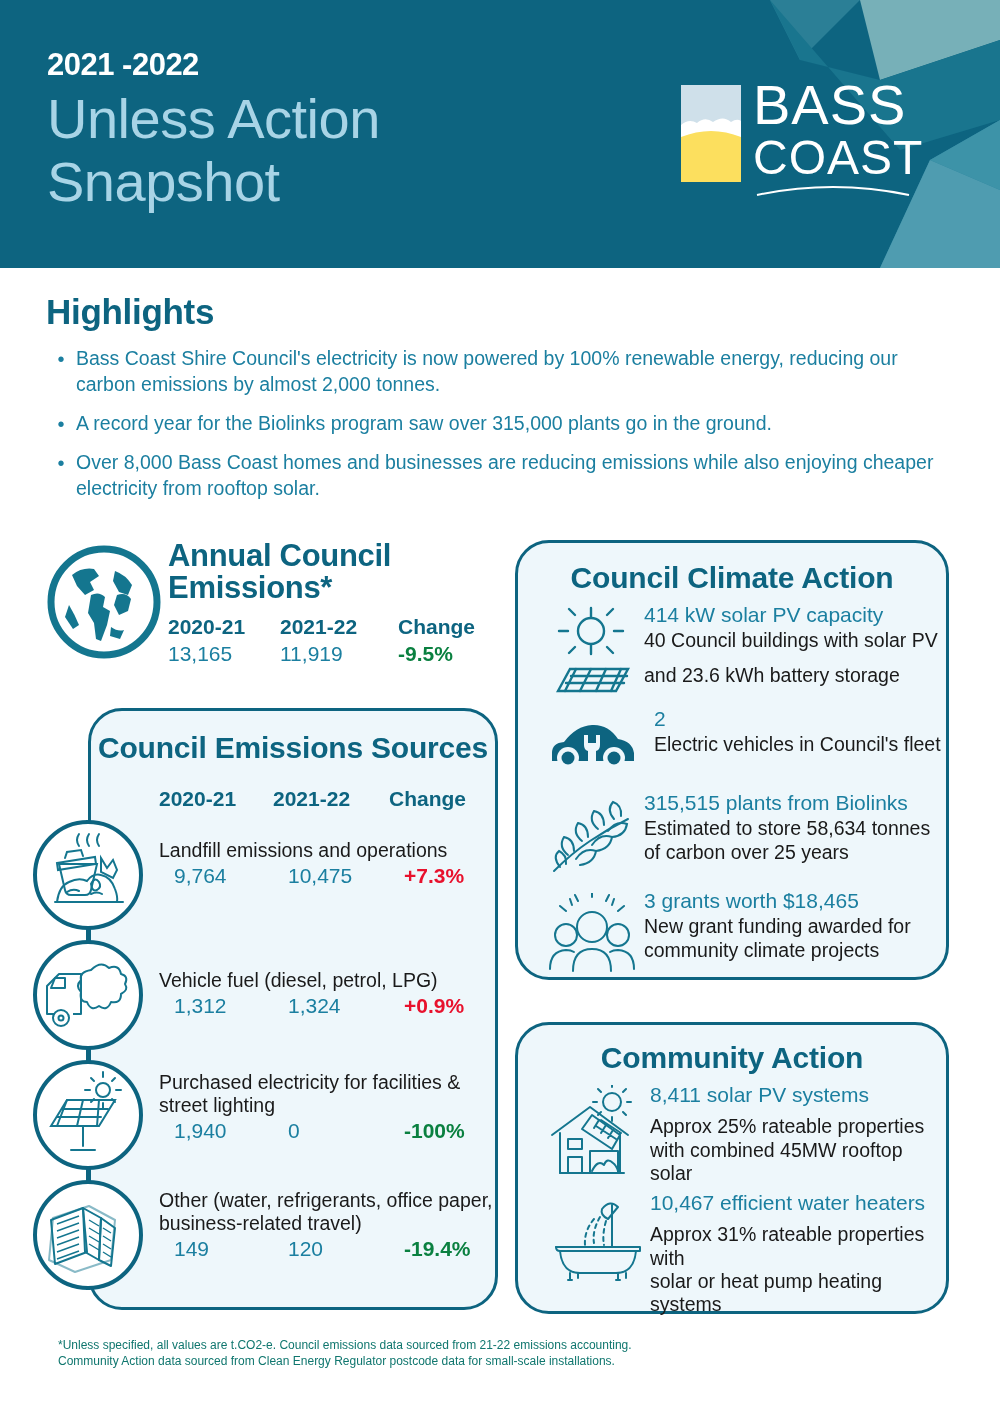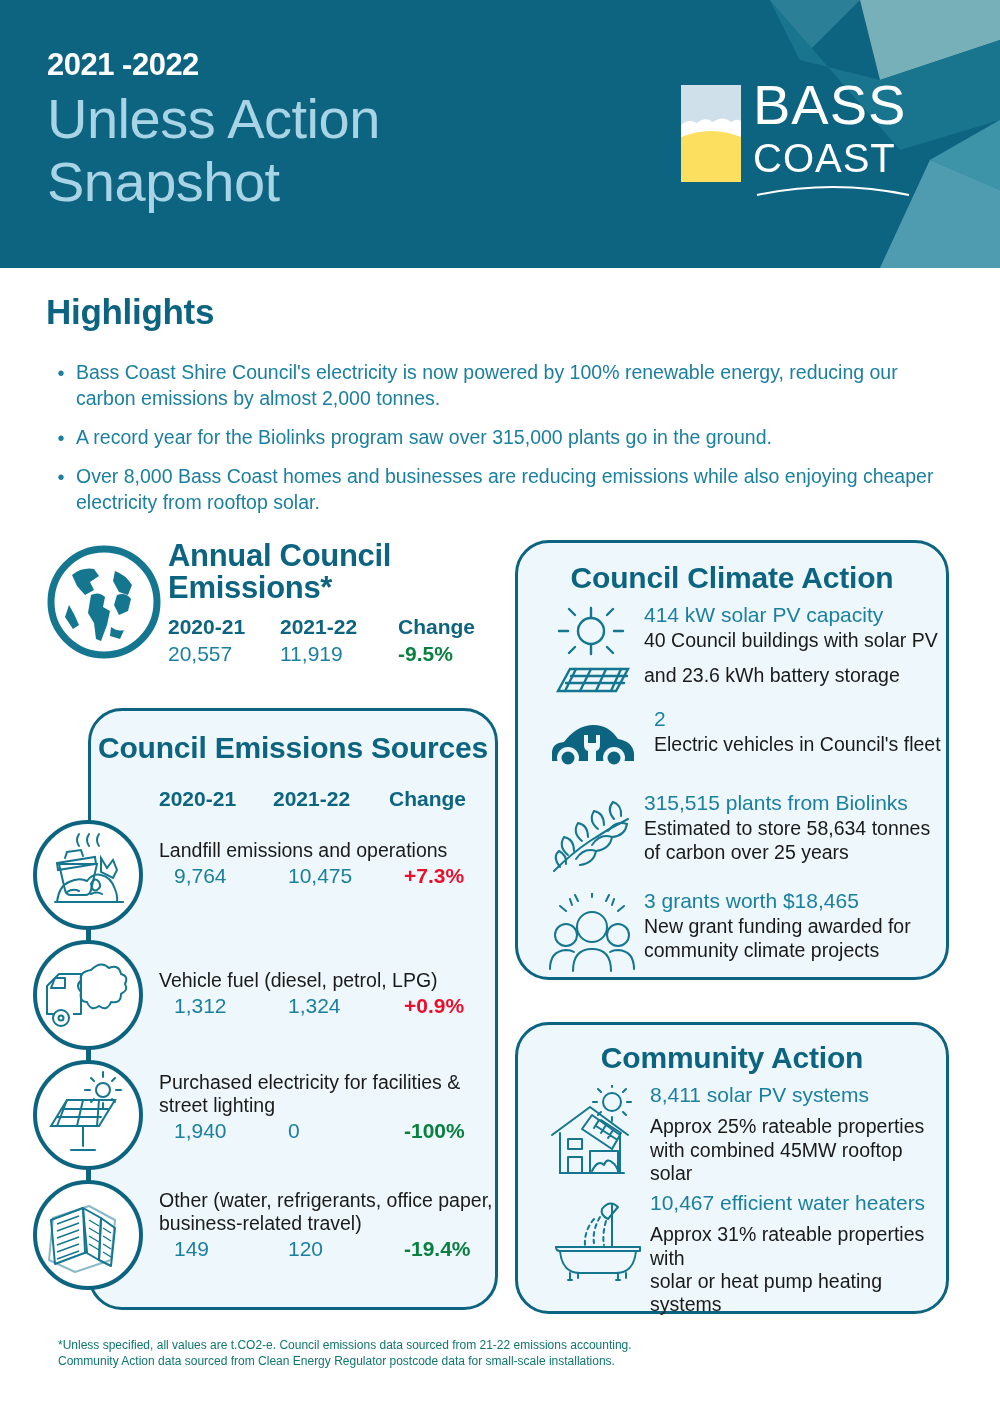--- a/index.html
+++ b/index.html
@@ -42,27 +42,27 @@
   .logo-swatch { position: absolute; left: 0; top: 0; width: 60px; height: 97px; }
   .logo-sky { position: absolute; left: 0; top: 0; width: 60px; height: 46px; background: #cfe0ea; }
   .logo-sand { position: absolute; left: 0; top: 46px; width: 60px; height: 51px; background: #fcdf5e; }
   .logo-text { position: absolute; left: 72px; top: -6px; }
   .logo-bass, .logo-coast {
     font-family: "Liberation Sans", sans-serif;
     color: #ffffff; font-weight: 300;
     letter-spacing: 1px;
   }
   .logo-bass { font-size: 56px; line-height: 52px; }
-  .logo-coast { font-size: 40px; line-height: 50px; margin-top: 2px; }
+  .logo-coast { font-size: 48px; line-height: 50px; margin-top: 2px; }
 
   
   .highlights { position: absolute; left: 46px; top: 292px; width: 900px; }
   .highlights h2 {
     font-size: 35px; font-weight: bold; color: #0d6480; letter-spacing: -0.3px;
-    margin-bottom: 28px;
+    margin-bottom: 14px;
   }
   .hl-list { list-style: none; }
   .hl-item {
     display: flex; align-items: flex-start;
     color: #1b7fa0; font-size: 19.5px; line-height: 1.33;
     margin-bottom: 13px;
   }
   .hl-bullet { flex: 0 0 30px; font-size: 20px; line-height: 1.33; text-align: center; }
   .hl-text { flex: 1; }
 
@@ -220,21 +220,21 @@
     </g>
   </svg>
   <div class="annual-title">Annual Council Emissions*</div>
   <div class="annual-table">
     <div class="annual-row annual-head">
       <div class="ac-1">2020-21</div>
       <div class="ac-2">2021-22</div>
       <div class="ac-3">Change</div>
     </div>
     <div class="annual-row annual-vals">
-      <div class="ac-1">20,557</div>
+      <div class="ac-1">13,165</div>
       <div class="ac-2">11,919</div>
       <div class="ac-3 val-green">-9.5%</div>
     </div>
   </div>
 </div>
 
 <div class="spine"></div>
 
 <div class="panel" id="panel-sources">
   <div class="panel-title">Council Emissions Sources</div>

